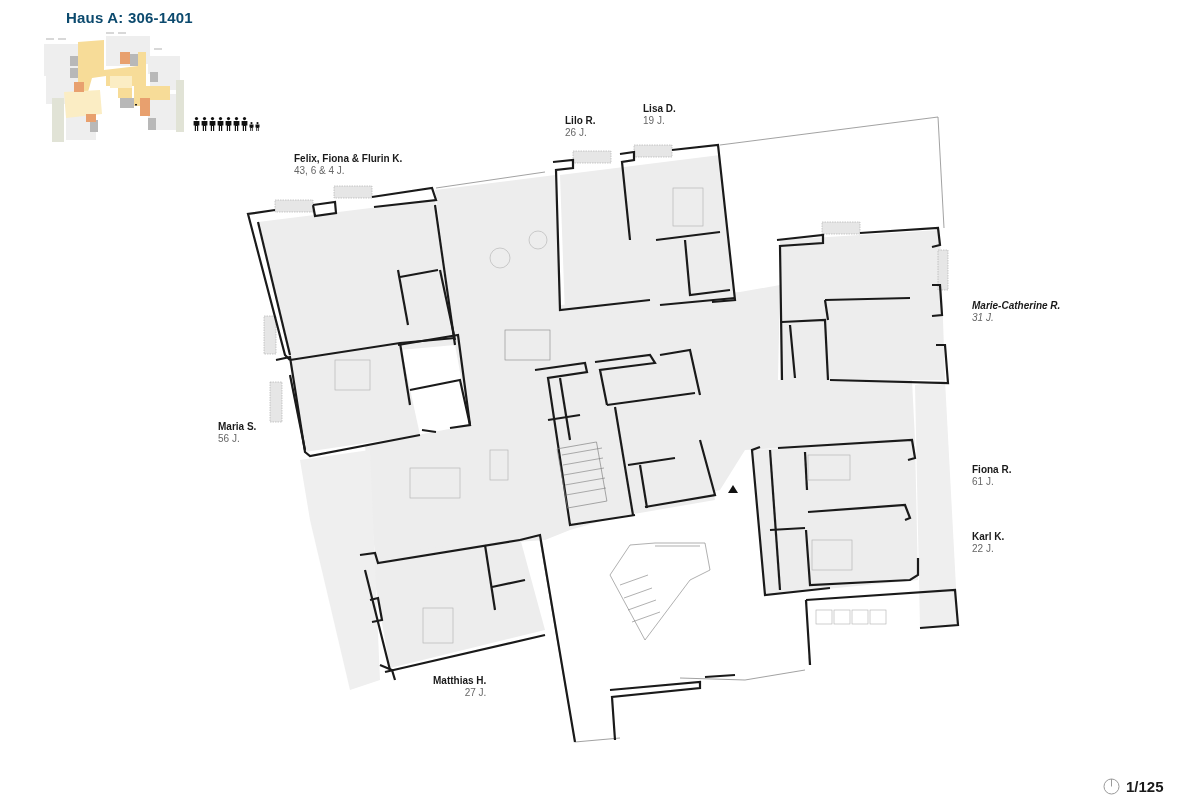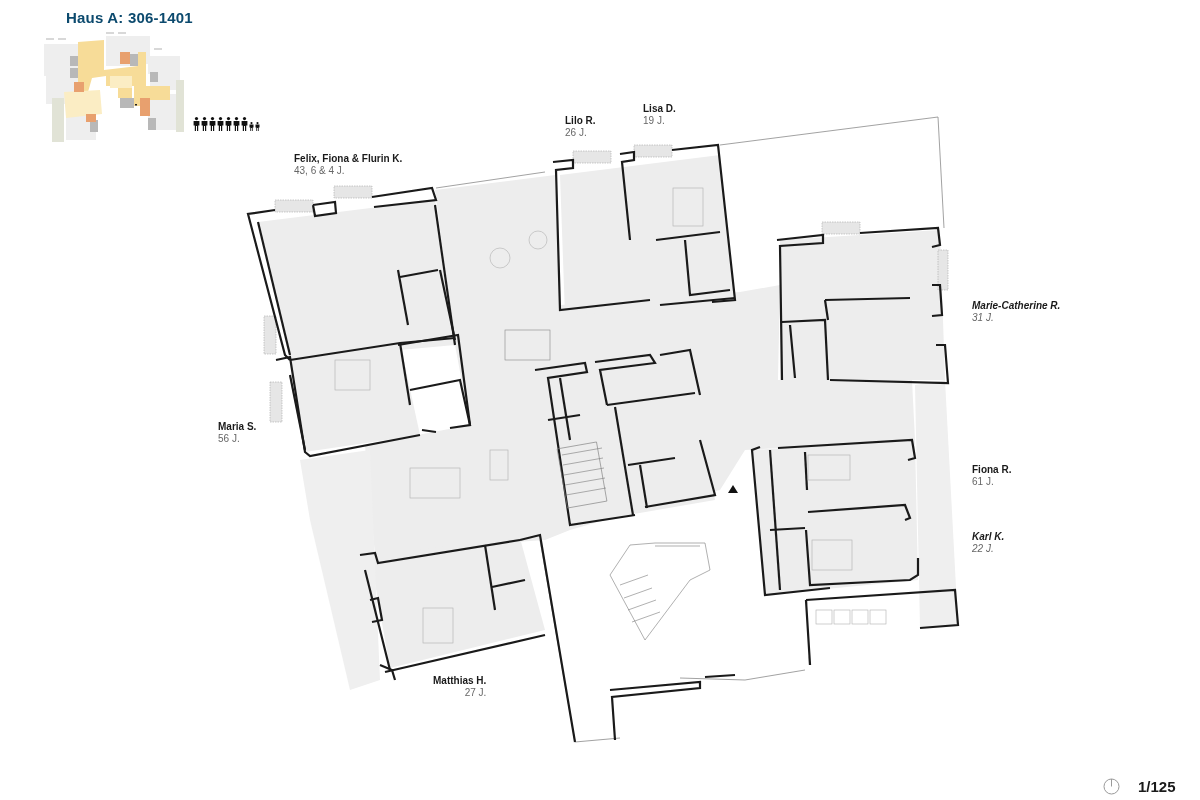--- a/index.html
+++ b/index.html
@@ -7,21 +7,21 @@
          font-family:"Liberation Sans", sans-serif; color:#222; }
   .title { position:absolute; left:38px; top:9px; font-size:15px; font-weight:bold; letter-spacing:0.2px; color:#0c4a6e;margin-left:28px; }
   .keyplan { position:absolute; left:30px; top:30px; width:170px; height:120px; }
   .people { position:absolute; left:193px; top:115px; height:16px; display:flex; align-items:flex-end; gap:1px; }
   .adult { width:7px; height:14px; position:relative; }
   .child { width:5px; height:9px; position:relative; }
   .resident { position:absolute; font-size:10px; line-height:12px; }
   .resident .name { font-weight:bold; color:#1a1a1a; display:block; }
   .resident .age { color:#666; display:block; }
   .plan { position:absolute; left:0; top:0; width:1200px; height:800px; }
-  .scale { position:absolute; left:1103px; top:778px; display:flex; align-items:flex-start; gap:18px; }
+  .scale { position:absolute; left:1103px; top:778px; display:flex; align-items:flex-start; gap:6px; }
   .scale .val { font-size:15px; font-weight:bold; color:#1a1a1a; }
 </style>
 </head>
 <body>
 
 <div class="title">Haus A: 306-1401</div>
 
 <svg class="keyplan" viewBox="0 0 170 120">
   <g fill="#eeeeee">
     <rect x="14" y="14" width="40" height="32"></rect>
@@ -264,21 +264,21 @@
   <span class="age">31 J.</span>
 </div>
 <div class="resident" style="left:218px; top:421px;">
   <span class="name">Maria S.</span>
   <span class="age">56 J.</span>
 </div>
 <div class="resident" style="left:972px; top:464px;">
   <span class="name">Fiona R.</span>
   <span class="age">61 J.</span>
 </div>
-<div class="resident" style="left:972px; top:531px;font-style:italic;">
+<div class="resident" style="left:972px; top:531px;">
   <span class="name">Karl K.</span>
   <span class="age">22 J.</span>
 </div>
 <div class="resident" style="left:433px; top:675px;text-align:right;">
   <span class="name">Matthias H.</span>
   <span class="age">27 J.</span>
 </div>
 
 <div class="scale">
   <svg width="17" height="17" viewBox="0 0 17 17">

